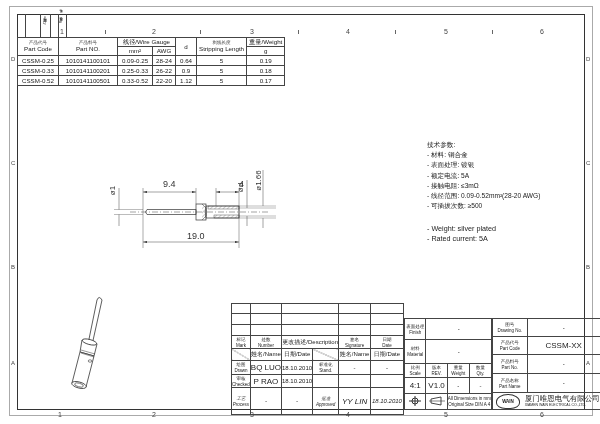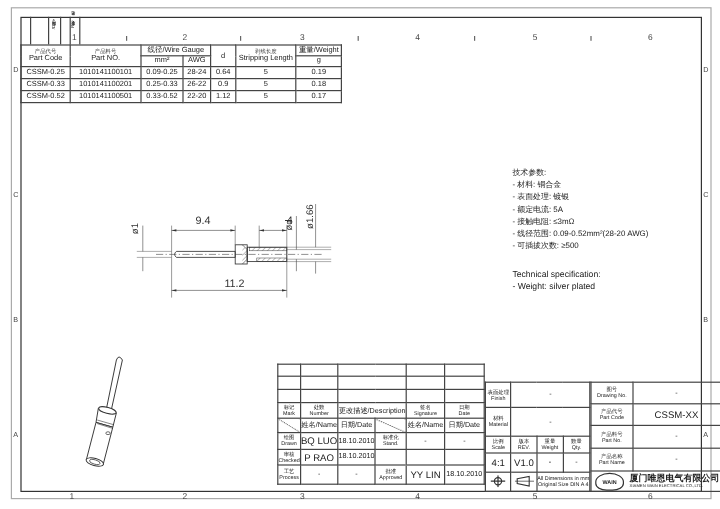--- a/index.html
+++ b/index.html
@@ -166,21 +166,21 @@
   <line x1="129" y1="56" x2="166" y2="56" stroke="#555" stroke-width="0.4"></line>
   <line x1="129" y1="46" x2="166" y2="46" stroke="#555" stroke-width="0.4"></line>
   <line x1="129" y1="58" x2="166" y2="58" stroke="#555" stroke-width="0.4"></line>
   <line x1="137" y1="20" x2="137" y2="48" stroke="#444" stroke-width="0.5"></line>
   <line x1="137" y1="56" x2="137" y2="66" stroke="#444" stroke-width="0.5"></line>
   <line x1="153" y1="10" x2="153" y2="46" stroke="#444" stroke-width="0.5"></line>
   <line x1="153" y1="58" x2="153" y2="68" stroke="#444" stroke-width="0.5"></line>
 </svg>
 <div class="abs dim" style="left:163px;top:179px;">9.4</div>
 <div class="abs dim" style="left:239px;top:179px;">4</div>
-<div class="abs dim" style="left:187px;top:231px;">11.2</div>
+<div class="abs dim" style="left:187px;top:231px;">19.0</div>
 <div class="abs dim" style="left:108px;top:186px;transform:rotate(-90deg);font-size:8px;">ø1</div>
 <div class="abs dim" style="left:236px;top:183px;transform:rotate(-90deg);font-size:8px;">ød</div>
 <div class="abs dim" style="left:248px;top:176px;transform:rotate(-90deg);font-size:8px;">ø1.66</div>
 
 <svg class="abs" style="left:50px;top:290px;" width="60" height="110" viewBox="0 0 60 110">
   <path d="M 47 10 Q 49 5 52 10 L 42 55 L 38 54 Z" fill="#fff" stroke="#333" stroke-width="0.8"></path>
   <path d="M 32 50 L 47 54 L 44 66 L 30 62 Z" fill="#fff" stroke="#333" stroke-width="0.8"></path>
   <ellipse cx="39.5" cy="52" rx="7.5" ry="2.5" fill="#fff" stroke="#333" stroke-width="0.8" transform="rotate(15 39.5 52)"></ellipse>
   <path d="M 30 62 L 44 66 L 36 97 L 22 93 Z" fill="#fff" stroke="#333" stroke-width="0.8"></path>
   <ellipse cx="29" cy="95" rx="7.5" ry="3" fill="#fff" stroke="#333" stroke-width="0.8" transform="rotate(15 29 95)"></ellipse>
@@ -194,22 +194,22 @@
   <div class="spec-cn">技术参数:</div>
   <div class="spec-cn">- 材料: 铜合金</div>
   <div class="spec-cn">- 表面处理: 镀银</div>
   <div class="spec-cn">- 额定电流: 5A</div>
   <div class="spec-cn">- 接触电阻: ≤3mΩ</div>
   <div class="spec-cn">- 线径范围: 0.09-0.52mm²(28-20 AWG)</div>
   <div class="spec-cn">- 可插拔次数: ≥500</div>
 </div>
 
 <div class="abs" style="left:427px;top:224px;">
-  <div class="spec">Technical specification:</div>
   <div class="spec">- Weight: silver plated</div>
+  <div class="spec">- Rated current: 5A</div>
 </div>
 
 <table class="abs tb" style="left:231px;top:303px;width:173px;">
   <colgroup>
       <col style="width:19px">
       <col style="width:18px">
       <col style="width:28px">
       <col style="width:29px">
       <col style="width:36px">
       <col style="width:43px">
@@ -260,21 +260,21 @@
     <td>-</td>
   </tr>
   <tr style="height:13px;">
     <td><span class="small" style="display:block">审核</span><span class="small">Checked</span></td>
     <td class="val">P RAO</td>
     <td>18.10.2010</td>
     <td style="border-bottom:none;"></td>
     <td></td>
     <td></td>
   </tr>
-  <tr style="height:16px;">
+  <tr style="height:27px;font-style:italic;">
     <td><span class="small" style="display:block">工艺</span><span class="small">Process</span></td>
     <td>-</td>
     <td>-</td>
     <td><span class="small" style="display:block">批准</span><span class="small">Approved</span></td>
     <td class="val">YY LIN</td>
     <td>18.10.2010</td>
   </tr>
 </tbody>
   </table>
 
@@ -347,19 +347,19 @@
     <td>-</td>
   </tr>
   <tr style="height:19px;">
     <td><span class="small" style="display:block">产品名称</span><span class="small">Part Name</span></td>
     <td>-</td>
   </tr>
   <tr style="height:17px;">
     <td colspan="2" style="text-align:left;padding-left:3px;">
       <span style="display:inline-block;vertical-align:middle;width:22px;height:13px;border:1px solid #333;border-radius:50% 50% 40% 40%;font-size:4.5px;line-height:13px;text-align:center;font-weight:bold;">WAIN</span>
       <span style="display:inline-block;vertical-align:middle;margin-left:3px;">
-        <span style="display:block;font-size:7.5px;font-weight:bold;line-height:8px;">厦门唯恩电气有限公司</span>
+        <span style="display:block;font-size:7.5px;font-weight:normal;line-height:8px;">厦门唯恩电气有限公司</span>
         <span style="display:block;font-size:3.5px;line-height:5px;">XIAMEN WAIN ELECTRICAL CO.,LTD.</span>
       </span>
     </td>
   </tr>
 </tbody>
   </table>
 
 </body></html>

